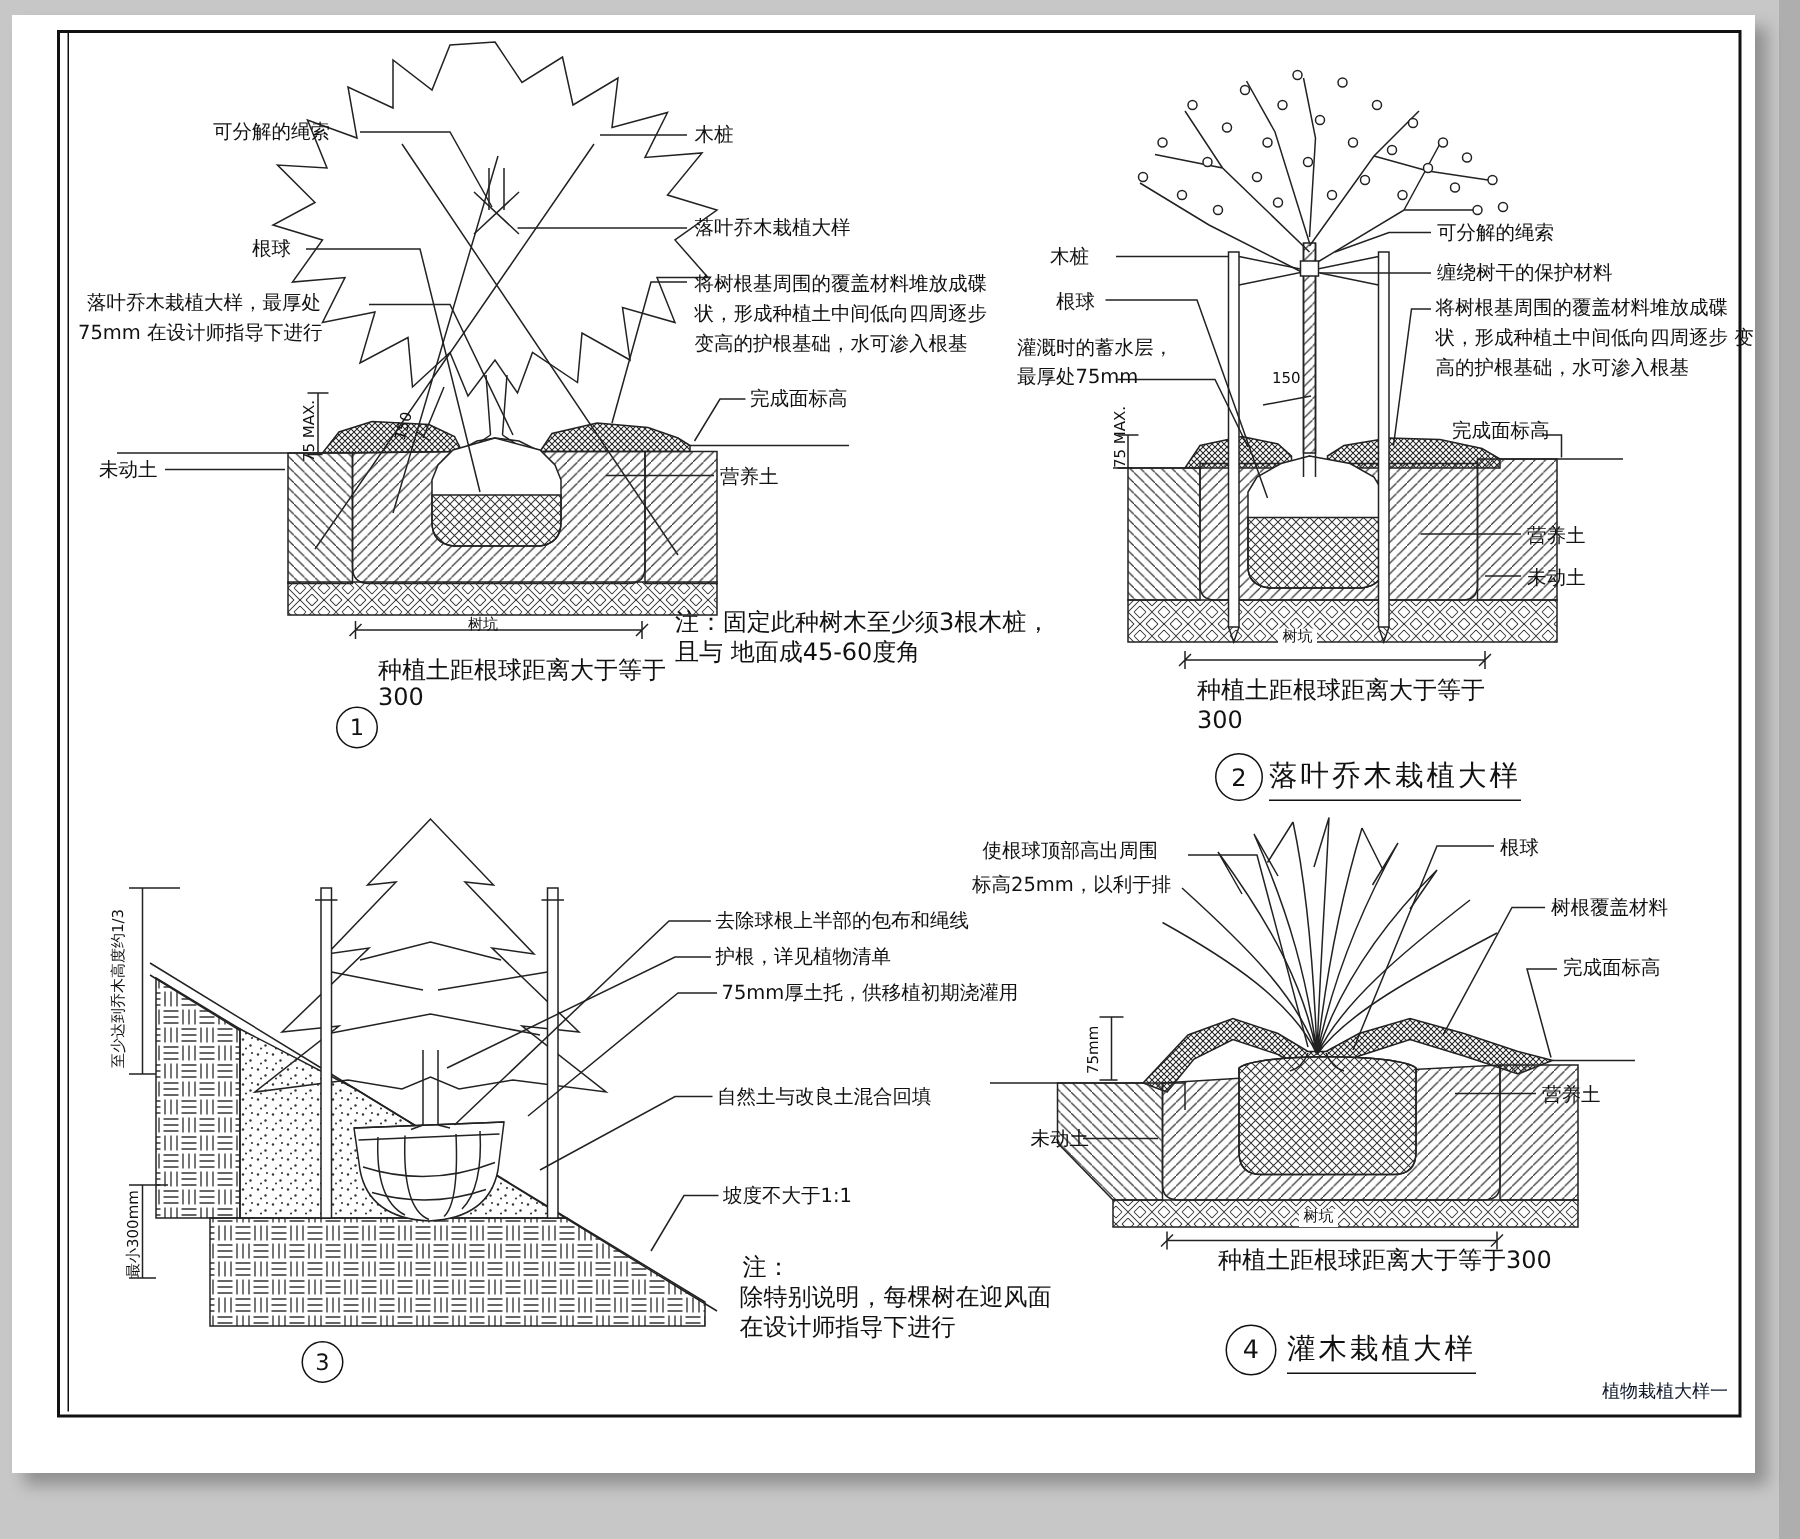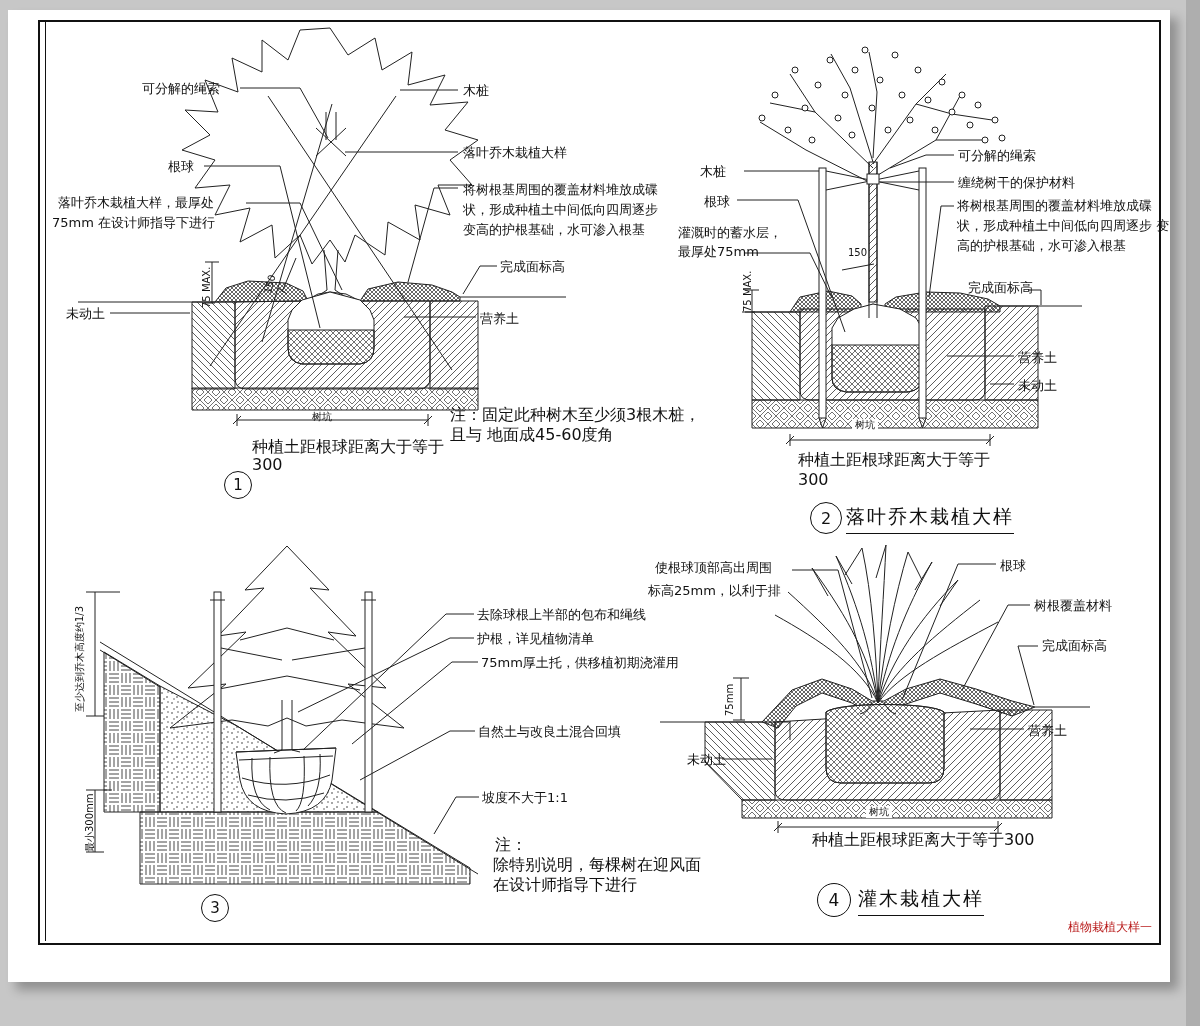--- a/index.html
+++ b/index.html
@@ -13,21 +13,21 @@
   svg.art{position:absolute;left:0;top:0;}
   .lb{position:absolute;white-space:nowrap;font-size:13px;line-height:1.15;color:#111;}
   .s10{font-size:10px;} .s12{font-size:16px;}
   .v{transform:rotate(-90deg);transform-origin:0 0;}
   .r75{transform:rotate(-75deg);transform-origin:0 0;}
   .wbg{background:#fff;padding:0 3px;}
   .numcirc{position:absolute;border:1.7px solid #111;border-radius:50%;display:flex;
            align-items:center;justify-content:center;color:#111;}
   .ptitle{position:absolute;white-space:nowrap;color:#111;font-size:19px;letter-spacing:2px;
           border-bottom:1.6px solid #111;padding-bottom:3px;}
-  .corner{position:absolute;font-family:"Liberation Serif","DejaVu Serif",serif;color:#b91c1c;
+  .corner{position:absolute;font-family:"Liberation Serif","DejaVu Serif",serif;color:#0f172a;
           font-size:12px;text-align:right;}
 </style>
 </head>
 <body>
 
 <div id="stage">
   <div id="rightband"></div>
   <div id="sheet"></div>
   <div class="frame"></div>
   <div class="frame-inner-line"></div>

